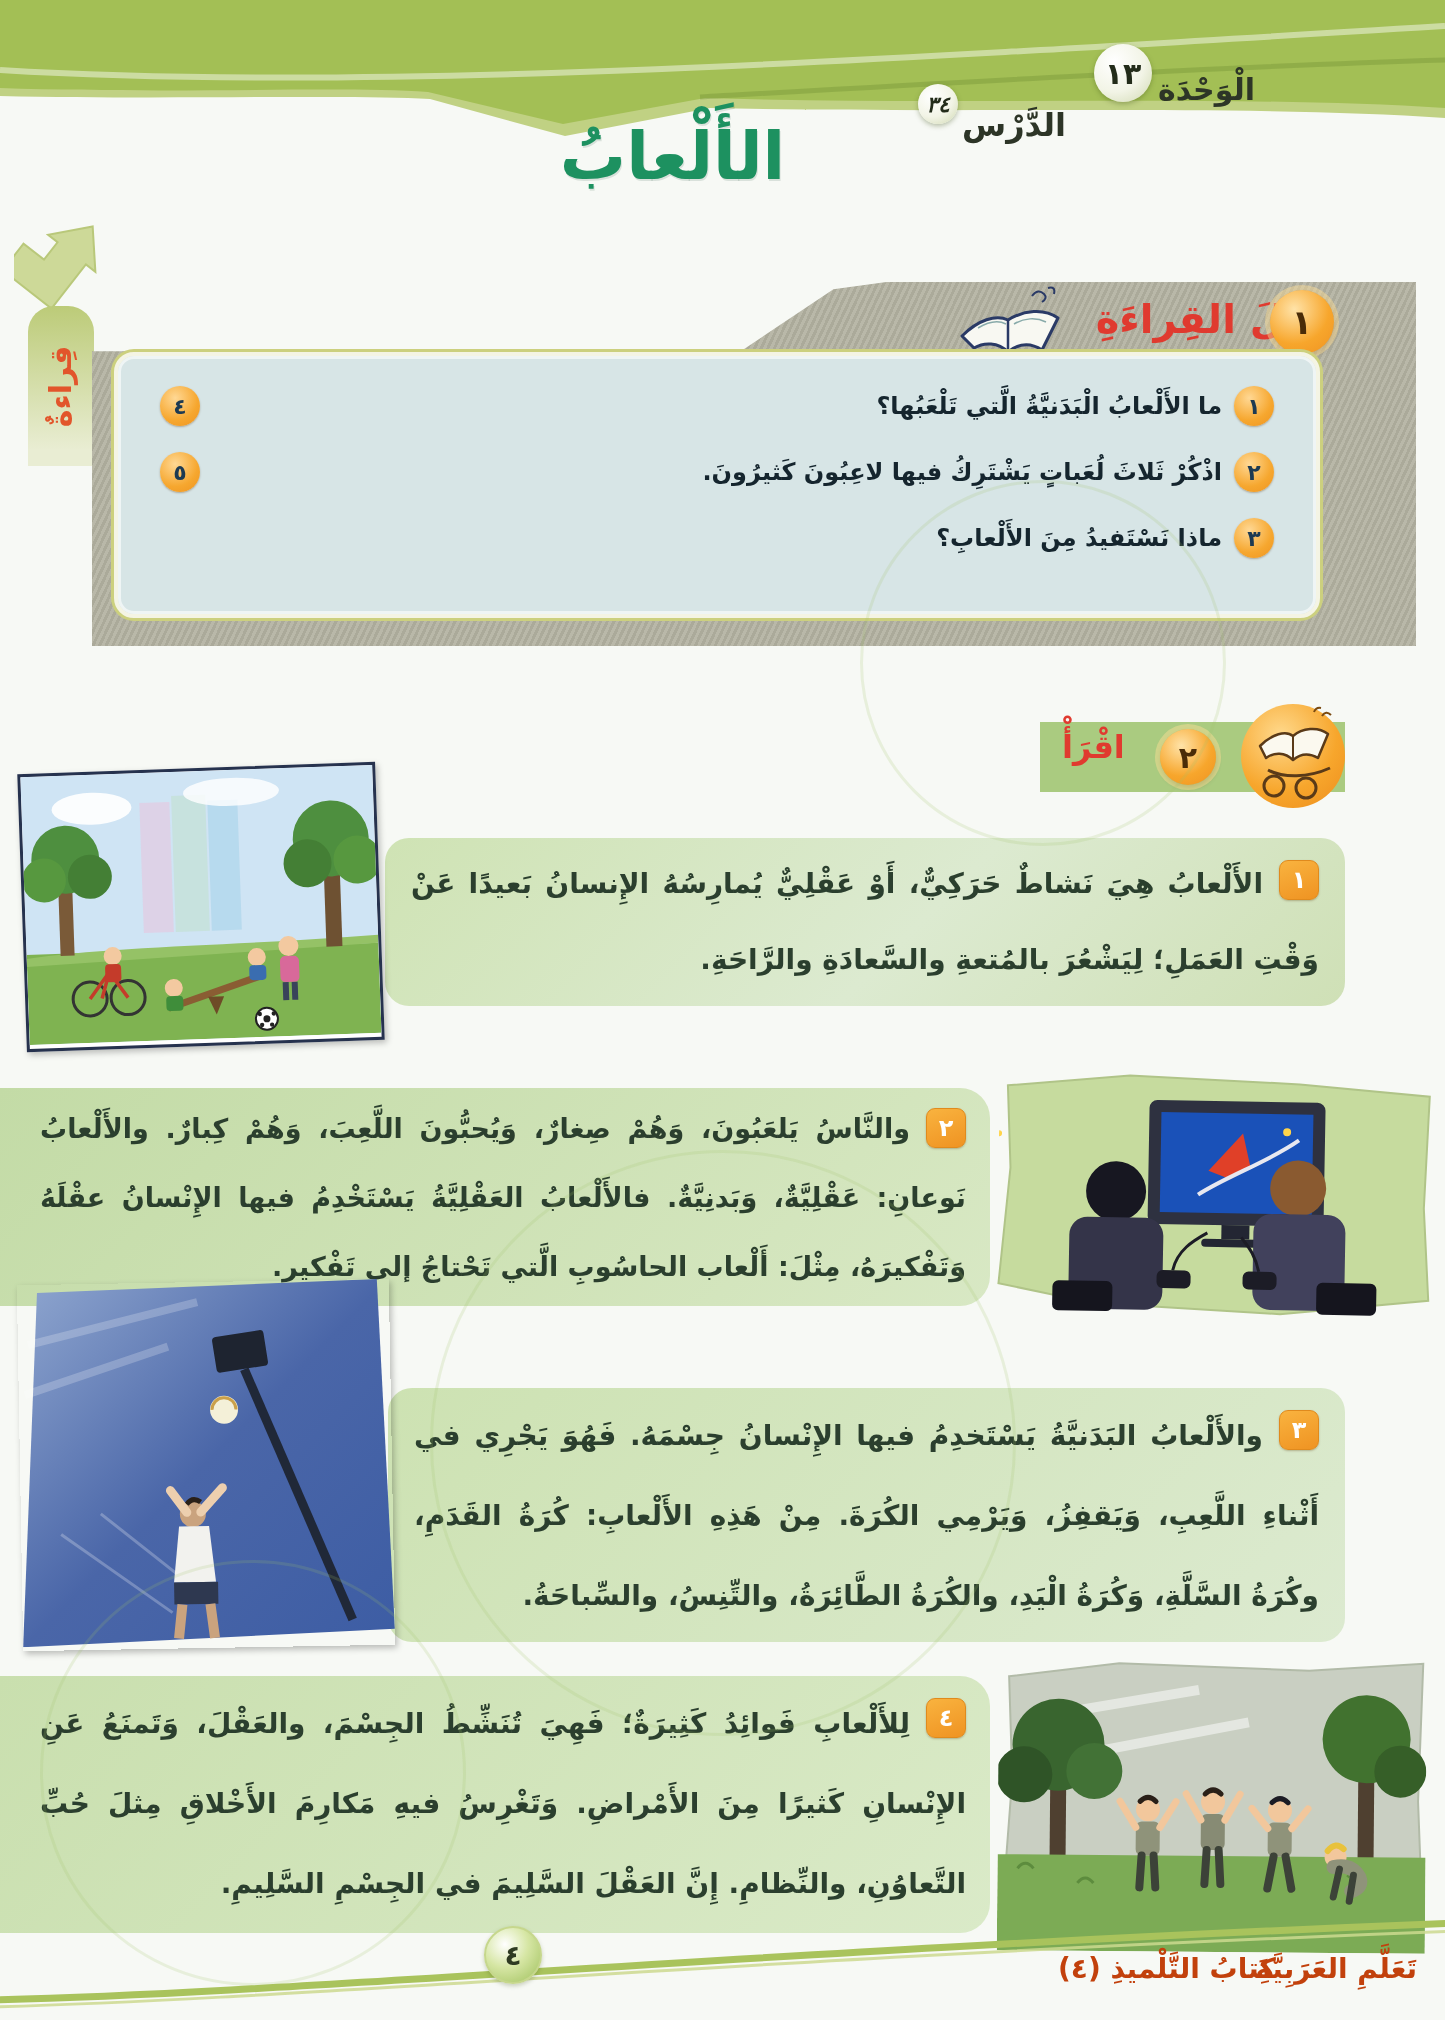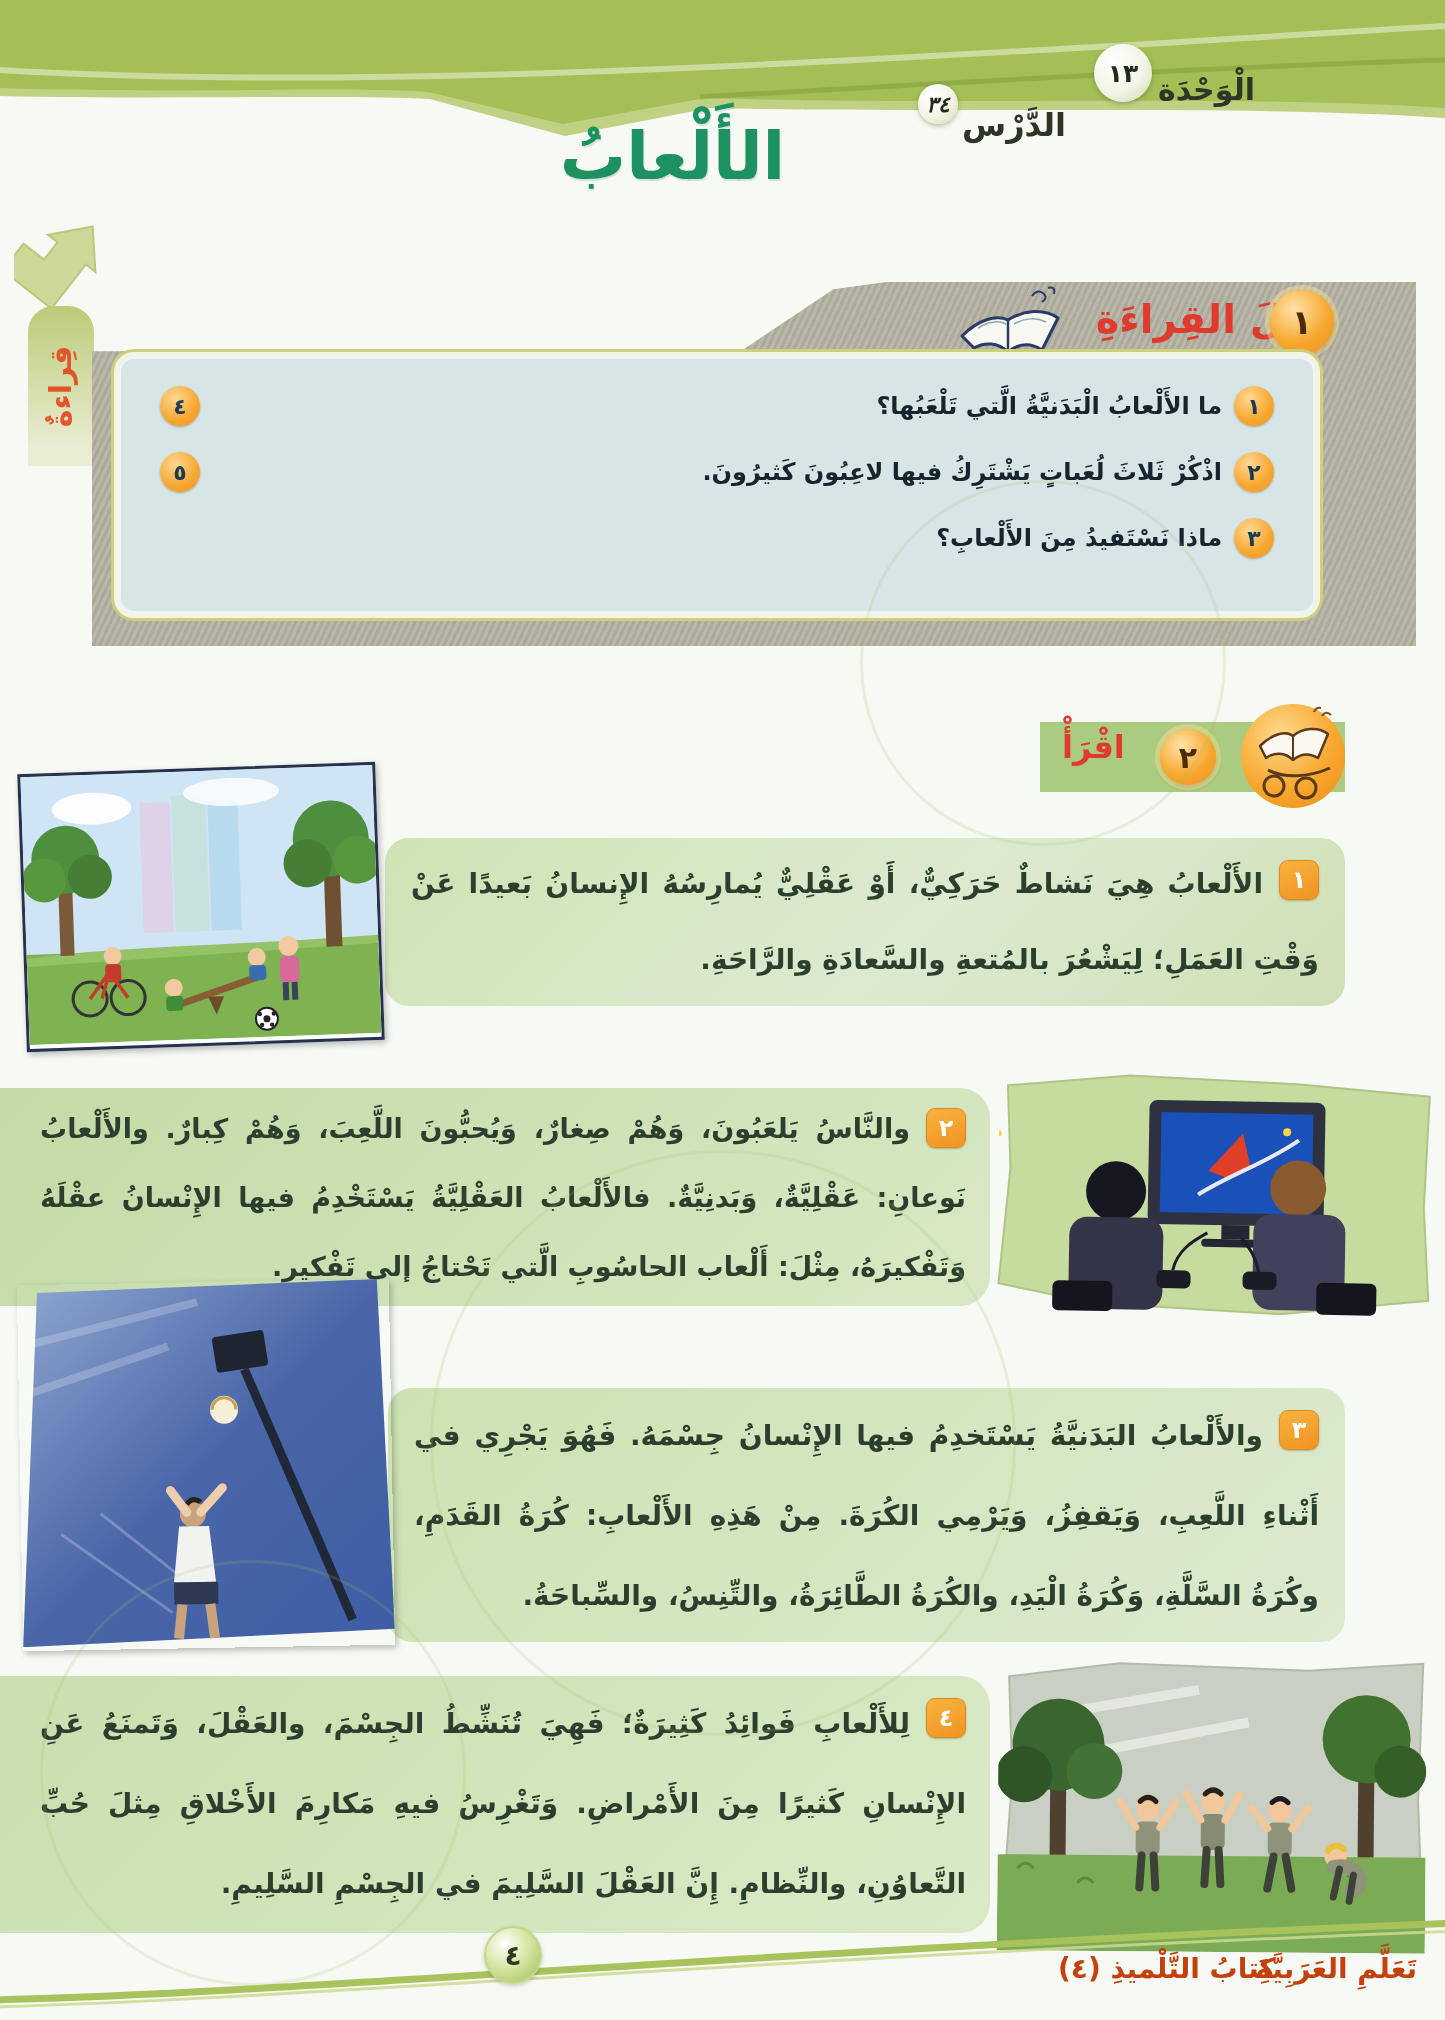--- a/index.html
+++ b/index.html
@@ -9,21 +9,21 @@
     font-family:"DejaVu Sans",sans-serif;
   }
   
   .band-svg{position:absolute;top:0;left:0;}
   .hdr-label{position:absolute;font-weight:bold;color:#2d3527;font-size:30px;margin-top:20px;}
   .hdr-circle{
     position:absolute;border-radius:50%;background:radial-gradient(circle at 35% 30%,#ffffff,#f2f4e6 55%,#cfd8b0);
     box-shadow:0 2px 5px rgba(60,80,20,.35);display:flex;align-items:center;justify-content:center;
     color:#232c1a;font-weight:bold;
   }
-  .unit-circle{left:1094px;top:44px;width:58px;height:58px;font-size:25px;}
+  .unit-circle{left:1094px;top:44px;width:58px;height:58px;font-size:30px;}
   .lesson-circle{left:918px;top:84px;width:40px;height:40px;font-size:22px;font-style:italic;}
   .unit-label{left:1158px;top:52px;}
   .lesson-label{left:962px;top:86px;font-size:32px;text-align:right;}
   
   .page-title{
     position:absolute;left:0;top:118px;width:1345px;text-align:center;margin:0;
     color:#1d9160;font-size:66px;font-weight:bold;letter-spacing:1px;
     text-shadow:1px 2px 0 rgba(0,60,30,.12);
   }
   

